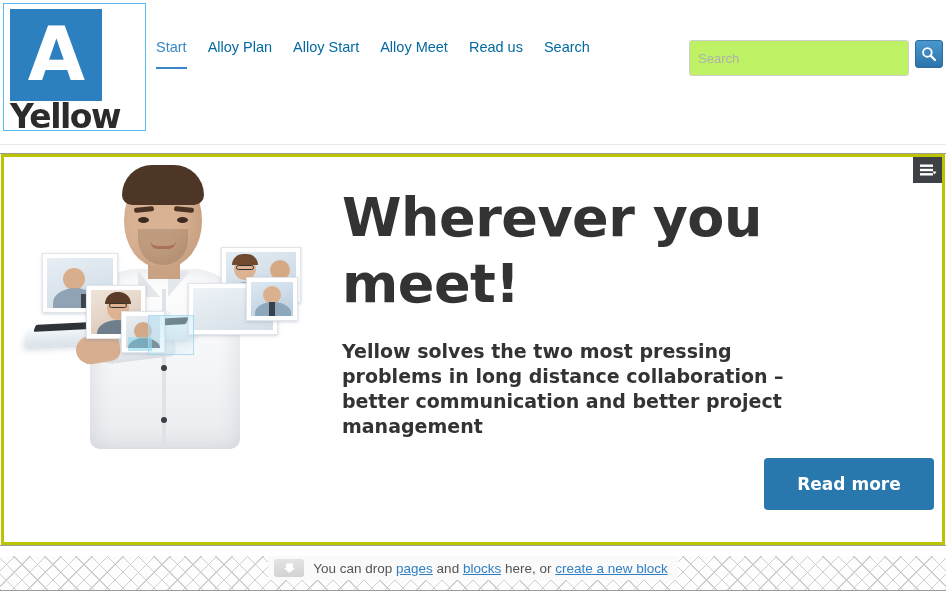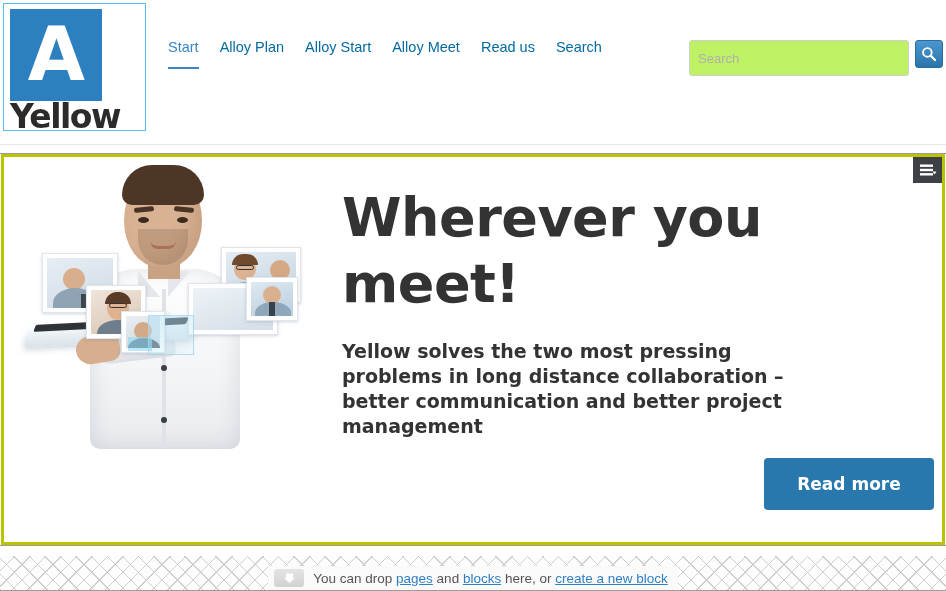--- a/index.html
+++ b/index.html
@@ -61,21 +61,21 @@
     color: #2b2b2b;
     font-family: "DejaVu Sans", sans-serif;
     font-weight: bold;
     font-size: 33px;
     line-height: 34px;
     letter-spacing: -1.5px;
   }
 
   .main-nav {
     position: absolute;
-    left: 168px;
+    left: 156px;
     top: 38px;
     display: flex;
     align-items: flex-start;
     gap: 21px;
   }
   .nav-item {
     font-size: 14.5px;
     line-height: 18px;
     color: #0369a1;
     text-decoration: none;
@@ -389,21 +389,21 @@
 
   
   .drop-zone {
     position: absolute;
     left: 0;
     top: 556px;
     width: 946px;
     height: 35px;
     border-bottom: 1px solid #9c9c9c;
     display: flex;
-    align-items: flex-end;
+    align-items: flex-start;
     justify-content: center;
     background-color: #fdfdfd;
     background-image:
       repeating-linear-gradient(45deg, #cfcfcf 0 1px, transparent 1px 11px),
       repeating-linear-gradient(-45deg, #cfcfcf 0 1px, transparent 1px 11px);
   }
   .drop-pill {
     display: flex;
     align-items: center;
     gap: 9px;

